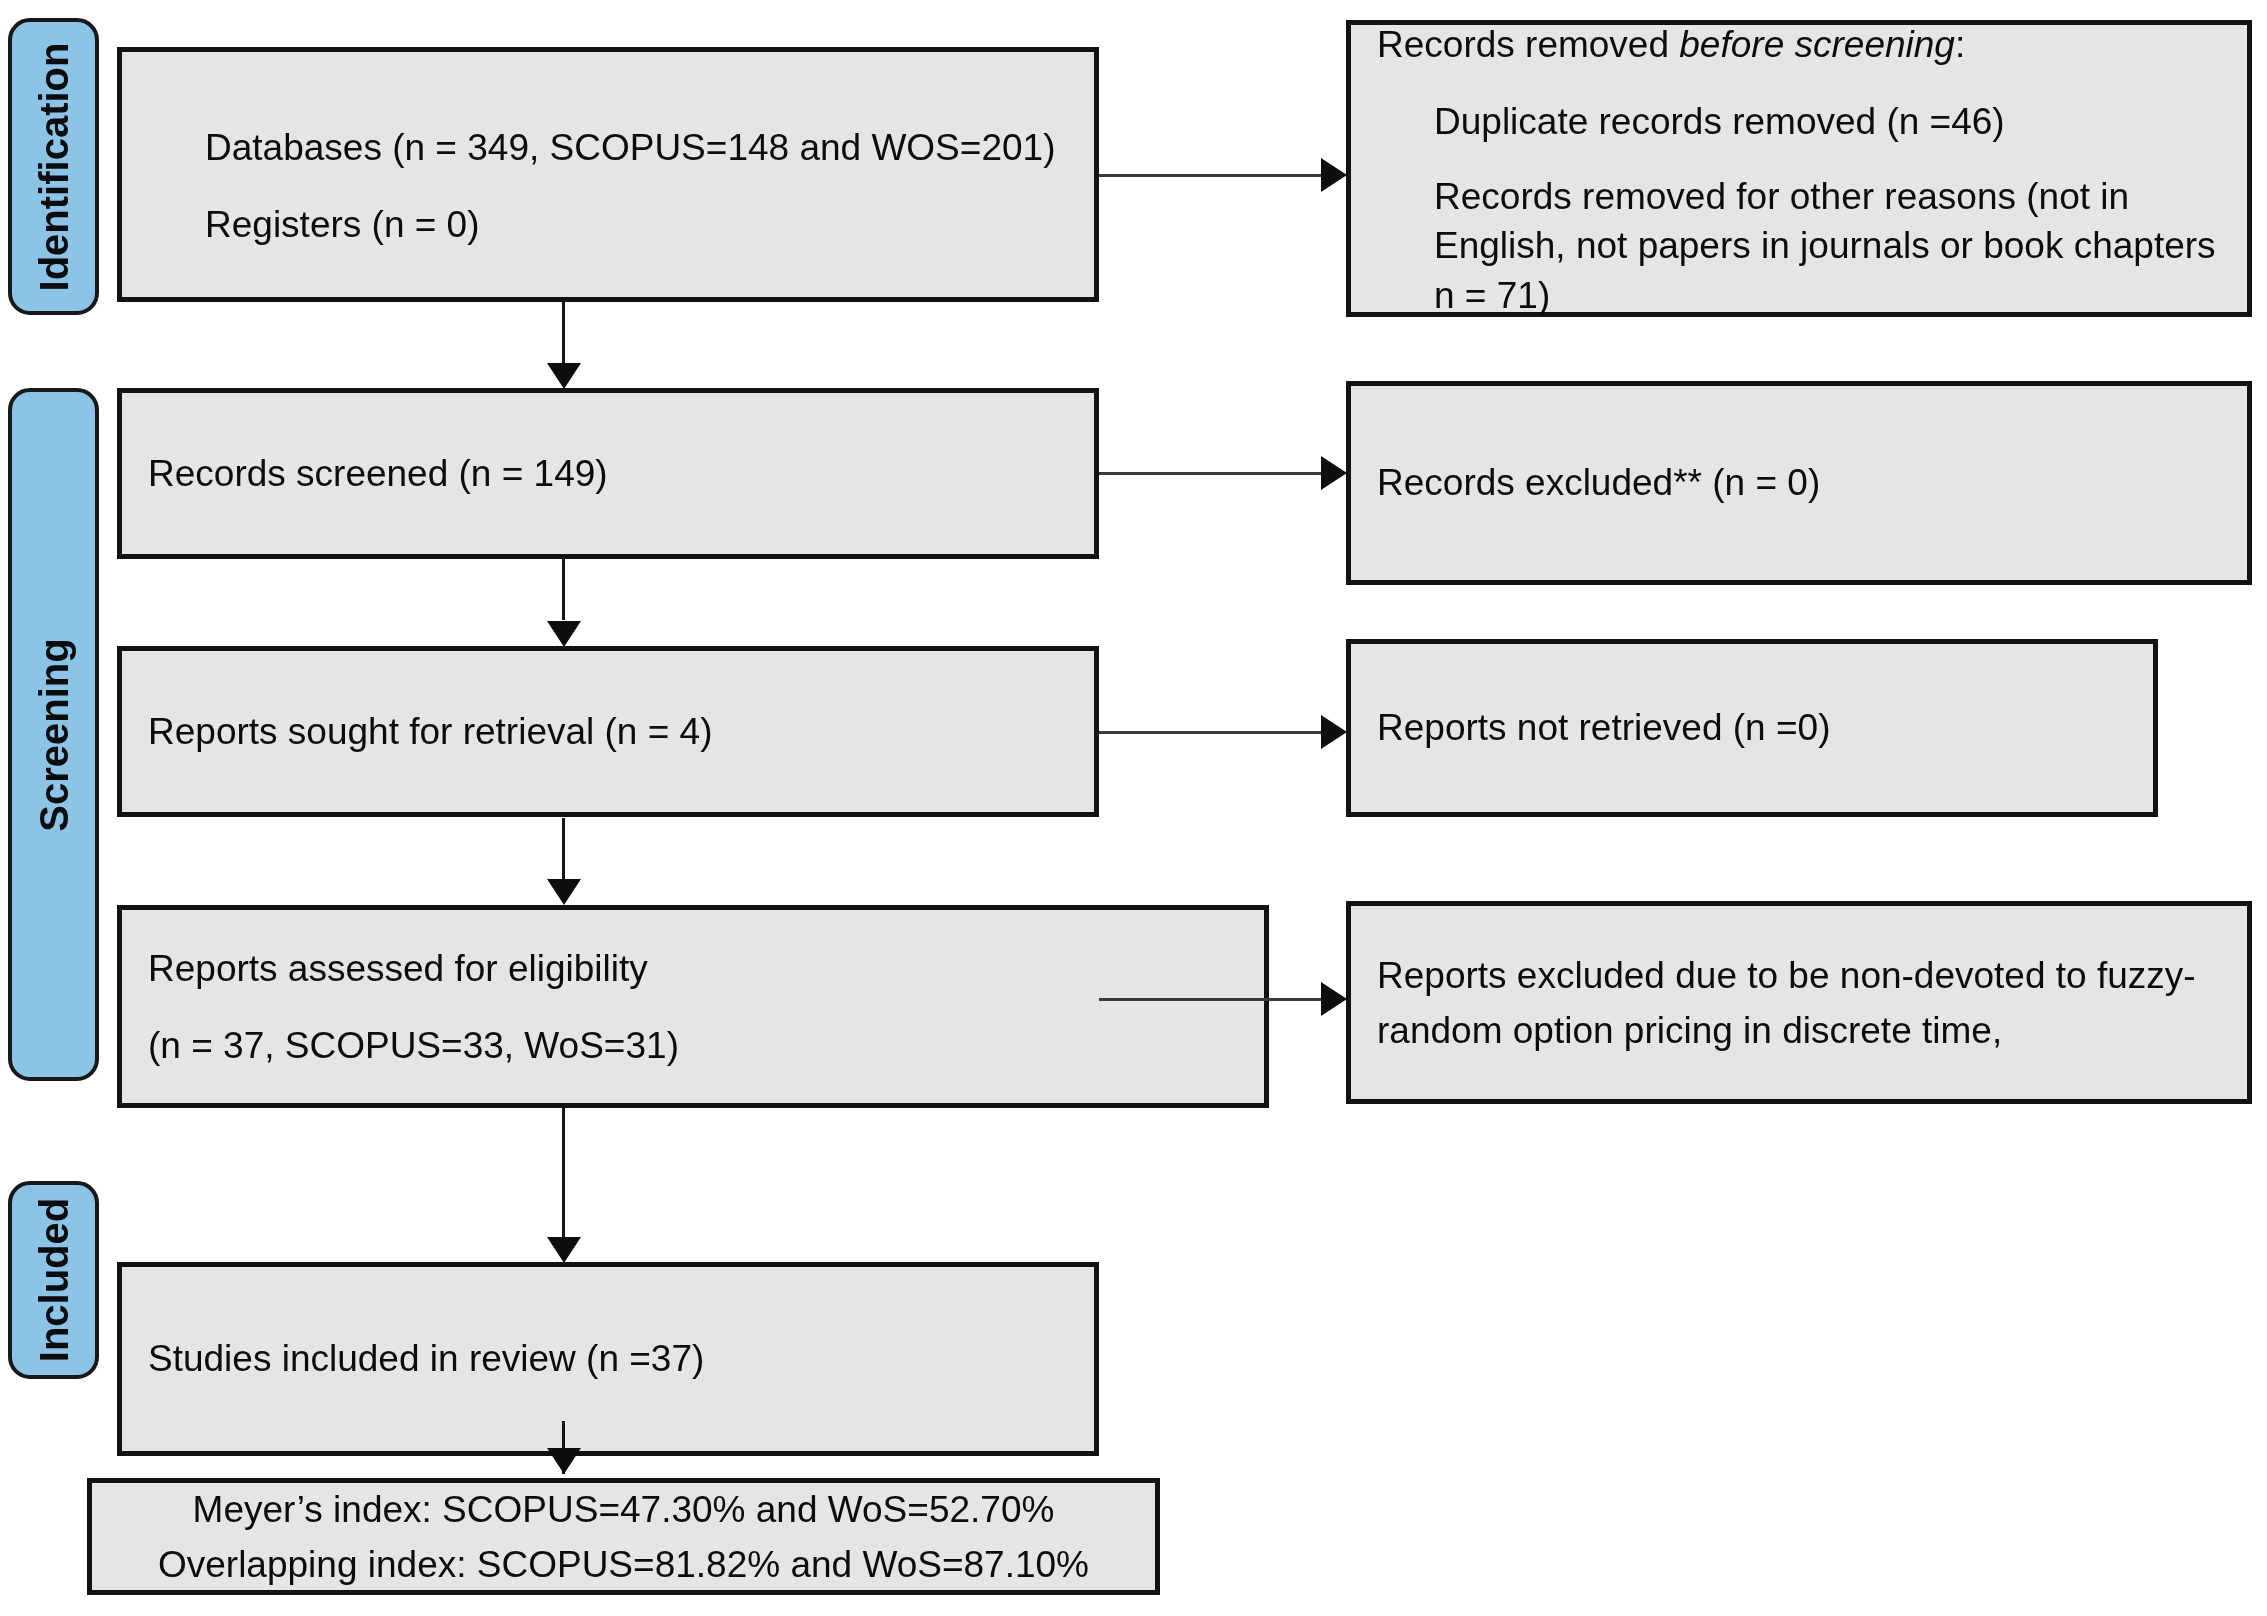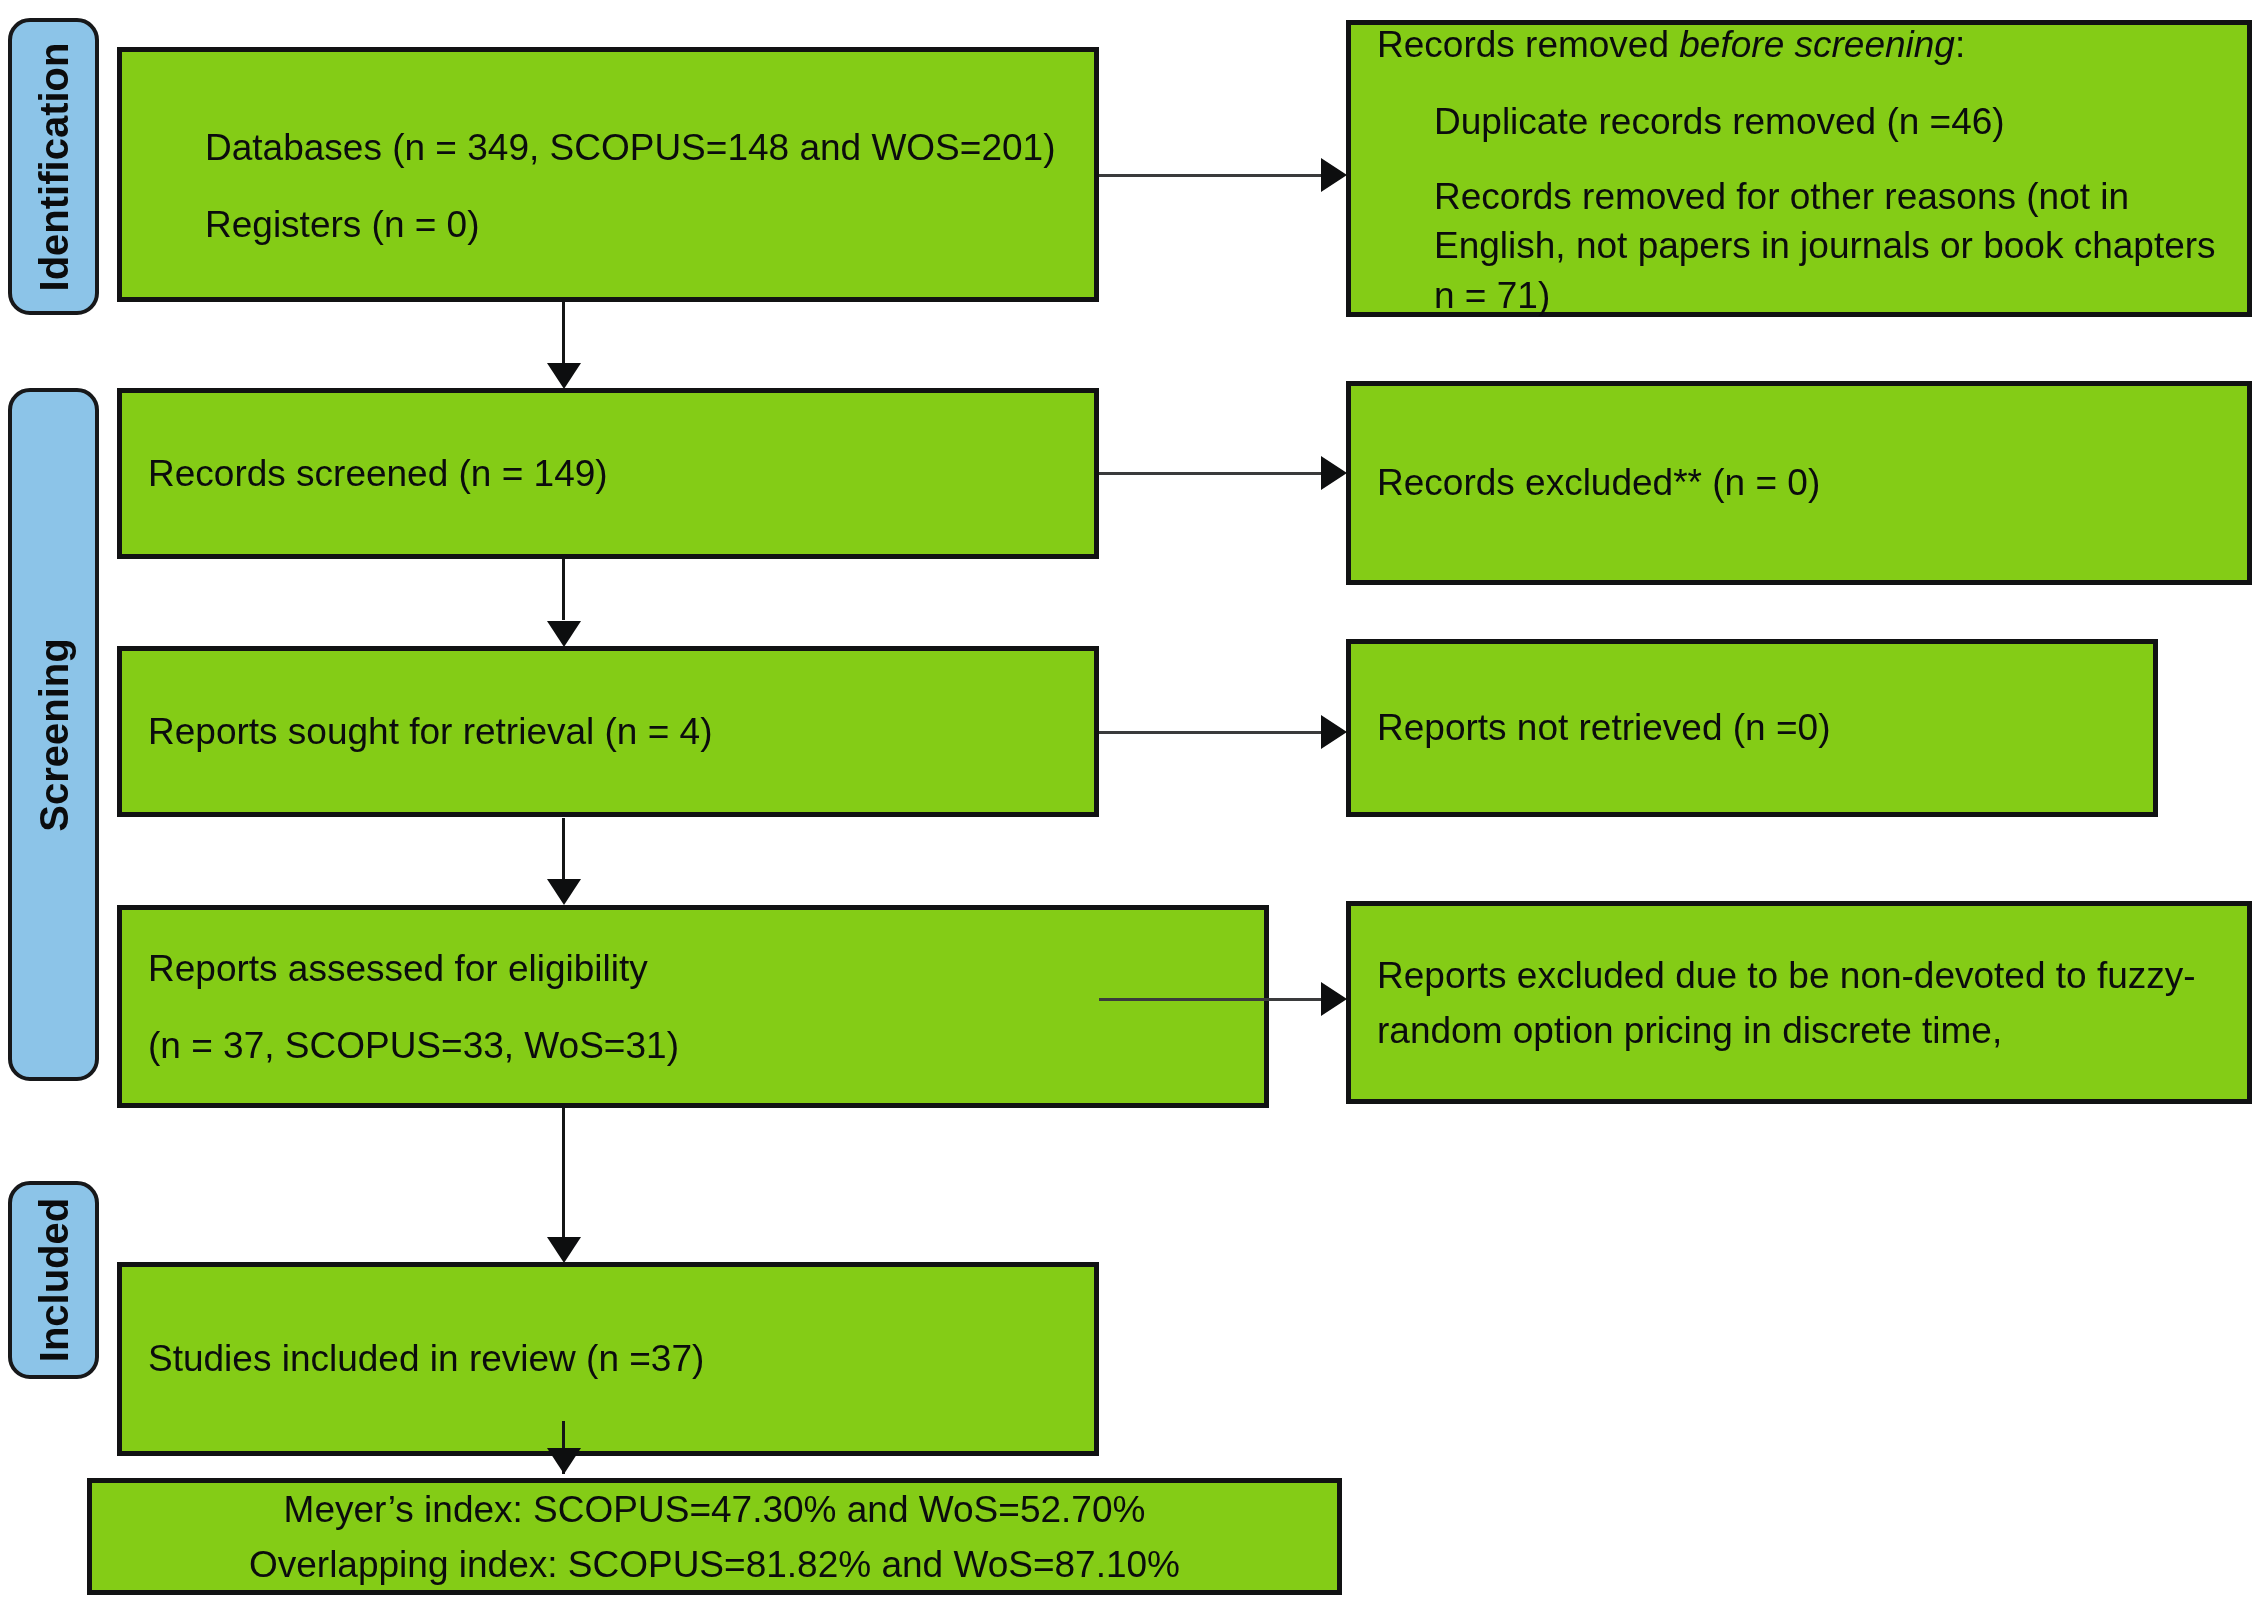--- a/index.html
+++ b/index.html
@@ -34,21 +34,21 @@
     white-space: nowrap;
     font-weight: bold;
     font-size: 40px;
     color: #0B0C0D;
     letter-spacing: 0px;
   }
 
   
   .pbox {
     position: absolute;
-    background: #84cc16;
+    background: #e5e5e5;
     border: 5px solid #111213;
     box-sizing: border-box;
   }
   .pbox .ptext {
     position: absolute;
     left: 26px;
     right: 18px;
     top: 50%;
     transform: translateY(-50%);
     font-size: 37px;
@@ -189,21 +189,21 @@
   <div class="conn-v" style="left:562px; top:1108px; height:129px;"></div>
   <div class="arrow-down" style="left:547px; top:1237px;"></div>
 
   <div class="pbox" style="left:117px; top:1262px; width:982px; height:194px;">
     <div class="ptext">Studies included in review (n =37)</div>
   </div>
 
   <div class="conn-v" style="left:562px; top:1421px; height:53px;"></div>
   <div class="arrow-down" style="left:547px; top:1448px;"></div>
 
-  <div class="pbox" style="left:87px; top:1478px; width:1255px; height:117px;padding-left:38px;">
+  <div class="pbox" style="left:87px; top:1478px; width:1073px; height:117px;padding-left:38px;">
     <div class="ptext center line-tight">
       <span style="display:block;">Meyer’s index: SCOPUS=47.30% and WoS=52.70%</span>
       <span style="display:block;">Overlapping index: SCOPUS=81.82% and WoS=87.10%</span>
     </div>
   </div>
 
 </div>
 
 
 </body></html>

